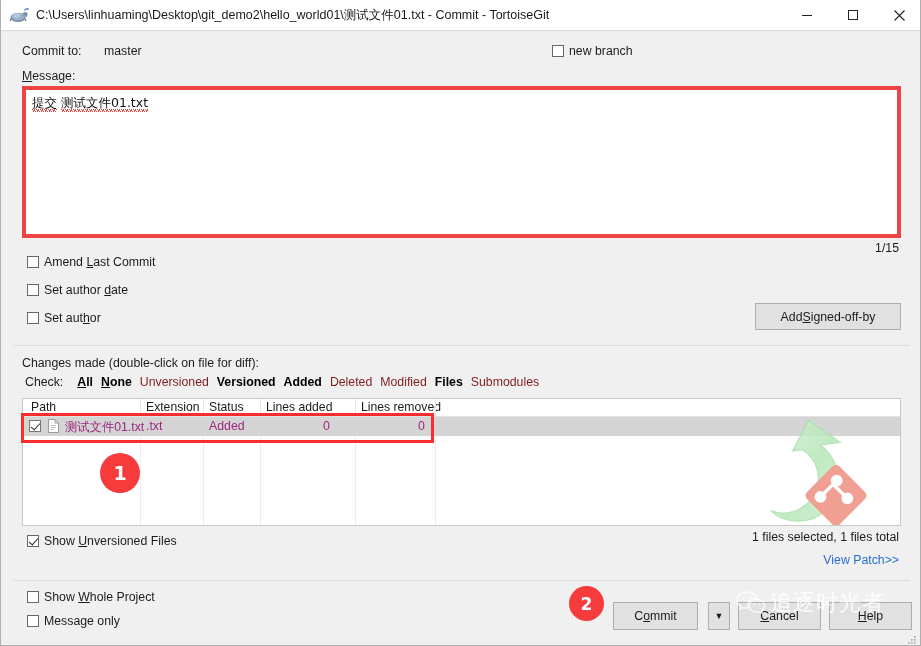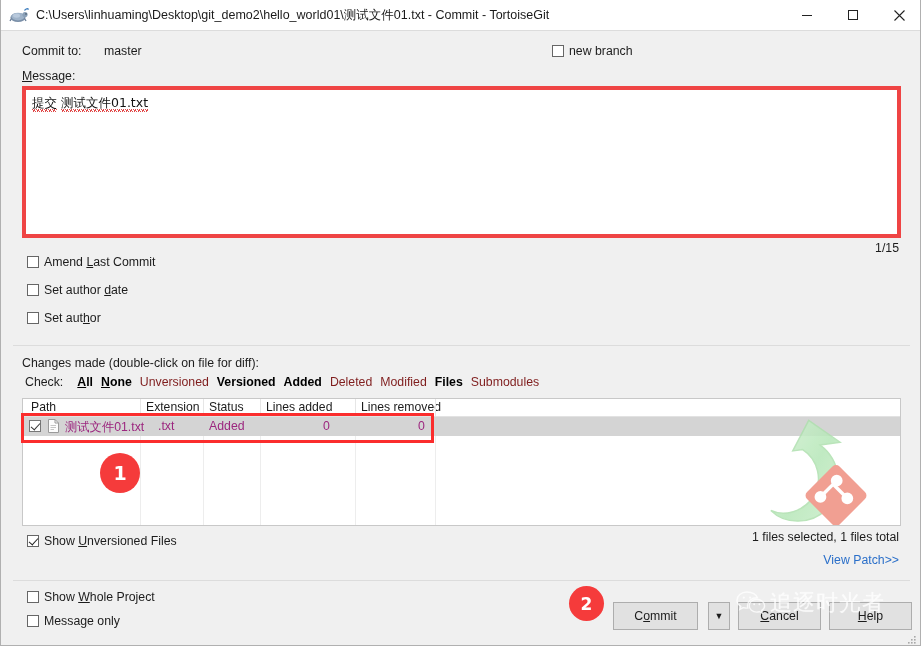--- a/index.html
+++ b/index.html
@@ -403,20 +403,21 @@
   </div>
   <div class="cb" style="left:26px; top:283px;">
     <span class="box"></span>
     <span>Set author <span class="u">d</span>ate</span>
   </div>
   <div class="cb" style="left:26px; top:311px;">
     <span class="box"></span>
     <span>Set aut<span class="u">h</span>or</span>
   </div>
 
+  <div class="btn" style="left:754px; top:303px; width:146px; height:27px;">Add <span class="u">S</span>igned-off-by</div>
 
   <div class="hline" style="left:12px; top:345px; width:897px;"></div>
 
   <span class="lbl" style="left:21px; top:356px;">Changes made (double-click on file for diff):</span>
 
   <div class="filters">
     <span class="ck">Check:</span>
     <a class="on"><span class="u">A</span>ll</a>
     <a class="on"><span class="u">N</span>one</a>
     <a class="off">Unversioned</a>
@@ -452,21 +453,21 @@
     <div class="lrow">
       <span class="rowcb"></span>
       <span class="fileicon">
         <svg width="11" height="14" viewBox="0 0 11 14">
           <path d="M0.5 0.5 H7 L10.5 4 V13.5 H0.5 Z" fill="#fdfdfd" stroke="#9a9a9a" stroke-width="1"></path>
           <path d="M7 0.5 V4 H10.5" fill="none" stroke="#9a9a9a" stroke-width="1"></path>
           <path d="M2.5 6.5 H8 M2.5 8.5 H8 M2.5 10.5 H6" stroke="#c0c0c0" stroke-width="0.9"></path>
         </svg>
       </span>
       <span class="c" style="left:42px;">测试文件01.txt</span>
-      <span class="c" style="left:135px;">.txt</span>
+      <span class="c" style="left:123px;">.txt</span>
       <span class="c" style="left:186px;">Added</span>
       <span class="c" style="left:300px; text-align:right;">0</span>
       <span class="c" style="left:395px; text-align:right;">0</span>
     </div>
 
     <span class="tglogo">
       <svg viewBox="0 0 150 120" width="150" height="120">
         <defs>
           <linearGradient id="gg" x1="0" y1="0" x2="1" y2="1">
             <stop offset="0%" stop-color="#d8f3d8"></stop>

